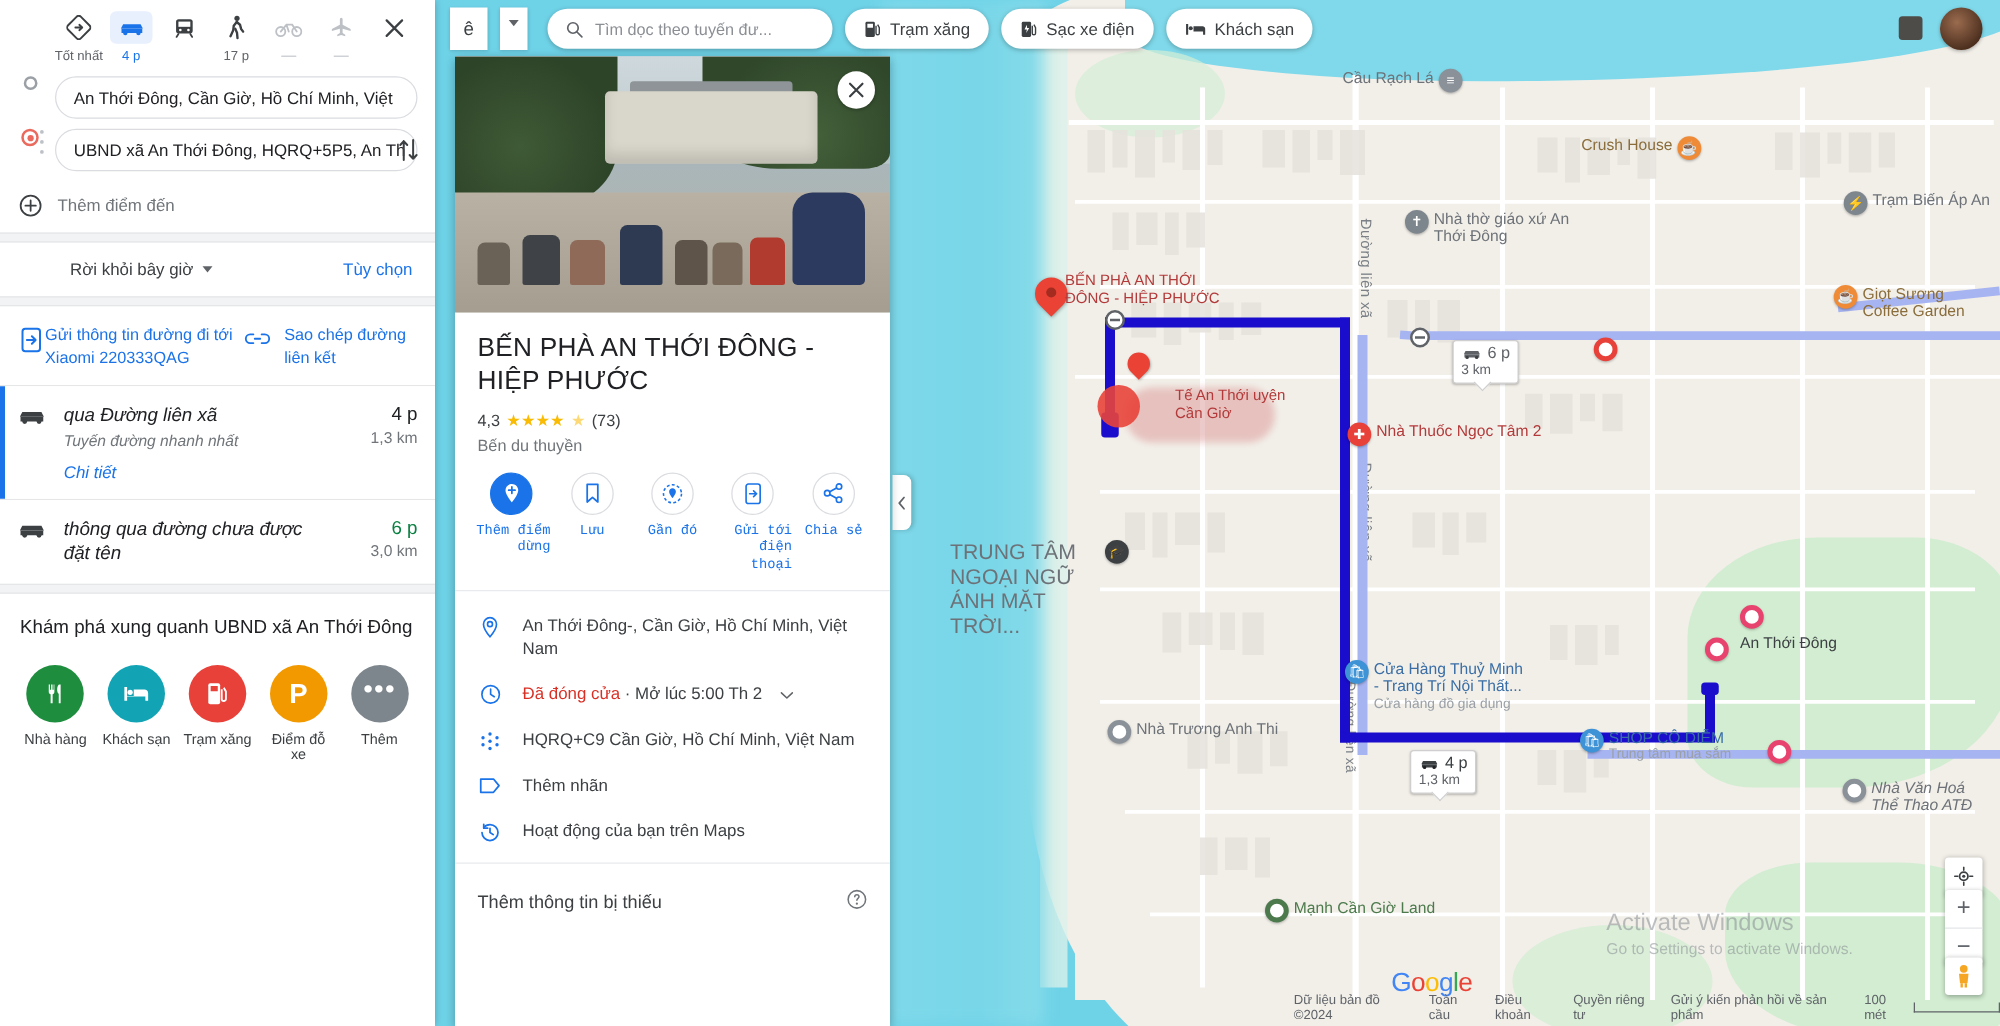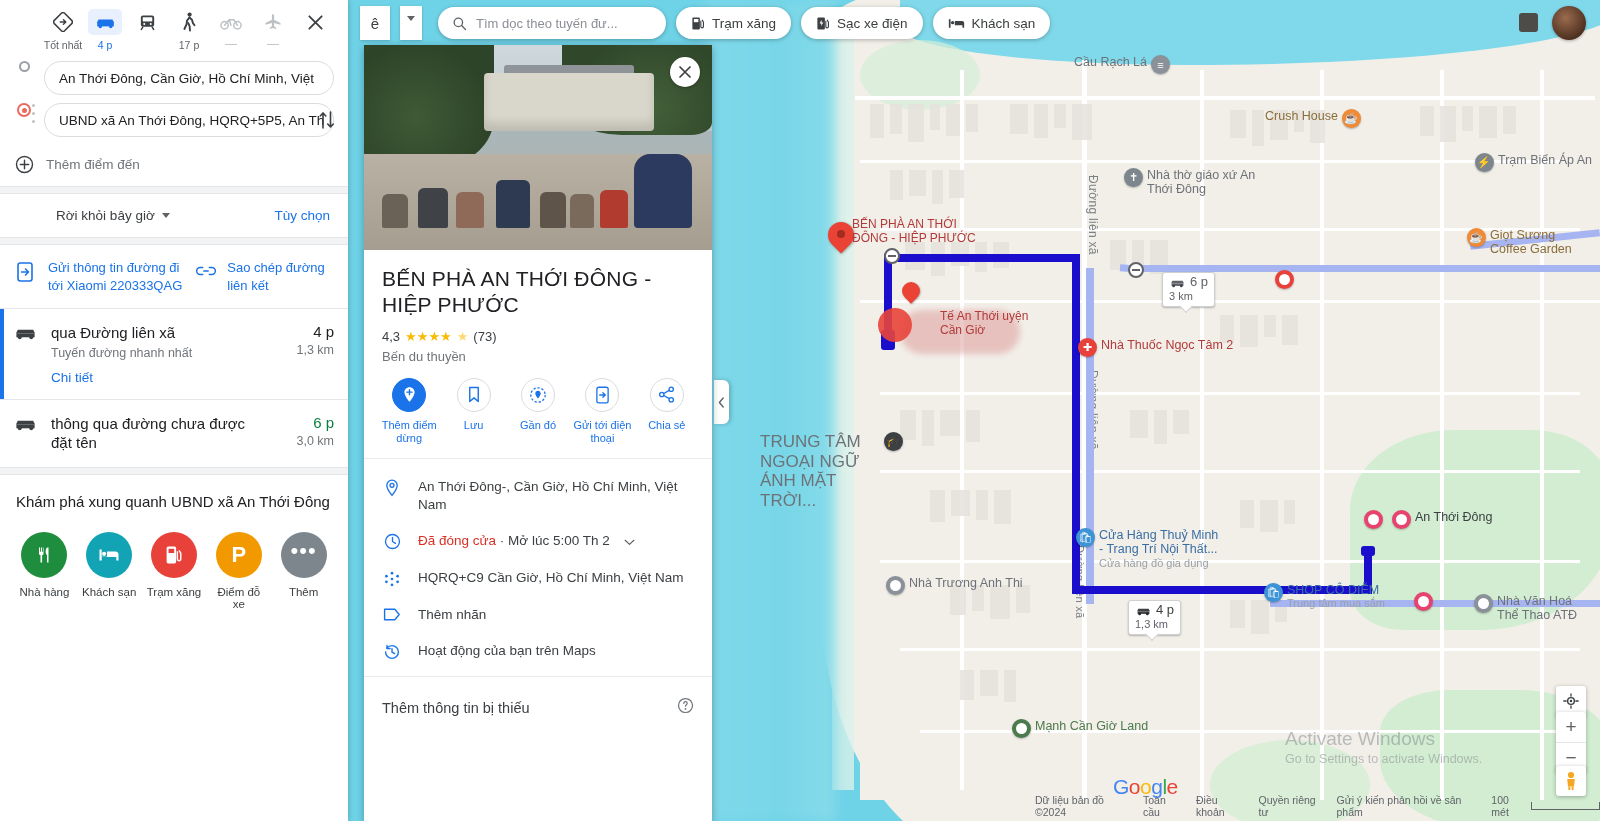--- a/index.html
+++ b/index.html
@@ -143,28 +143,28 @@
   .add-dest .t { font-size: 13.5px; color: #70757a; }
 
   .sep { height: 8px; background: #f1f3f4; border-top:1px solid #e4e6e8; border-bottom:1px solid #e4e6e8;}
   .hairline { height:1px; background:#e4e6e8;}
 
   .leave-row { display:flex; align-items:center; justify-content:space-between; padding: 14px 18px 14px 56px; }
   .leave-left { display:flex; align-items:center; gap:7px; font-size: 13.5px; color:#3c4043; }
   .options-link { font-size: 13.5px; color:#1a73e8; cursor:pointer;}
 
   .send-row { display:flex; padding: 14px 14px 14px 14px; gap: 8px; align-items: flex-start;}
-  .send-left { display:flex; gap: 12px; flex: 1.25; }
+  .send-left { display:flex; gap: 0; flex: 1.25; }
   .send-right { display:flex; gap: 10px; flex: 1; }
   .send-text { font-size: 13px; color:#1a73e8; line-height: 1.35; cursor:pointer;}
 
   .route-opt { display:flex; gap: 14px; padding: 14px 14px 14px 14px; position:relative; cursor:pointer;}
   .route-opt.selected { background:#fff; }
   .route-opt.selected::before { content:""; position:absolute; left:0; top:0; bottom:0; width:4px; background:#1a73e8;}
-  .ro-body { flex: 1; }
+  .ro-body { flex: 1; font-style: italic; }
   .ro-title { font-size: 15px; color:#202124; line-height:1.3;}
   .ro-sub { font-size: 12.5px; color:#70757a; margin-top: 3px;}
   .ro-details { font-size: 13.5px; color:#1a73e8; margin-top: 10px; cursor:pointer;}
   .ro-right { text-align: right; min-width: 54px;}
   .ro-time { font-size: 15px; color:#202124;}
   .ro-time.green { color:#0b8043;}
   .ro-dist { font-size: 12.5px; color:#70757a; margin-top:3px;}
 
   .explore { padding: 18px 16px 10px 16px;}
   .explore-title { font-size: 15px; color:#202124; margin-bottom: 22px;}
@@ -198,21 +198,21 @@
   .pc-tabs { display:flex; margin-top: 14px; border-bottom: 1px solid #e4e6e8; }
   .pc-tab { flex:1; text-align:center; padding: 10px 0 11px; font-size: 13.5px; color:#70757a; cursor:pointer; position:relative;}
   .pc-tab.active { color:#1a73e8;}
   .pc-tab.active::after { content:""; position:absolute; left:18%; right:18%; bottom:-1px; height:3px; background:#1a73e8; border-radius:2px 2px 0 0;}
   .blurred { filter: blur(4px); }
 
   .pc-actions { display:flex; padding: 14px 14px 12px; gap: 2px; border-bottom:1px solid #e8eaed;}
   .pa { flex:1; display:flex; flex-direction:column; align-items:center; gap:7px; cursor:pointer;}
   .pa .bub { width:34px;height:34px;border-radius:50%;border:1px solid #dadce0; display:flex;align-items:center;justify-content:center;}
   .pa.primary .bub { background:#1a73e8; border-color:#1a73e8;}
-  .pa .t { font-size: 11px; color:#1a73e8; text-align:center; line-height:1.25;}
+  .pa .t { font-size: 11px; color:#1a73e8; text-align:right; line-height:1.25;font-family:Liberation Mono, monospace;}
 
   .info-list { padding: 10px 0 6px;}
   .info-row { display:flex; gap:16px; align-items:flex-start; padding: 9px 18px; cursor:pointer;}
   .info-row .ic { width: 20px; flex:none; display:flex; justify-content:center; padding-top:1px;}
   .info-row .t { font-size: 13.5px; color:#3c4043; line-height:1.35;}
   .closed { color:#d93025; }
   .suggest-wrap { display:flex; justify-content:center; padding: 10px 0 18px;}
   .suggest-btn {
     display:flex; align-items:center; gap:9px; border:1px solid #dadce0; border-radius: 18px;
     padding: 9px 18px; font-size: 13.5px; color:#3c4043; background:#fff; cursor:pointer;
@@ -477,25 +477,25 @@
         <span class="sub">Cửa hàng đồ gia dụng</span>
       </span>
     </div>
     <div class="poi blue" style="left:1264px;top:583px;">
       <span class="pin-circle" style="background:#3d93d6">🛍</span>
       <span>
         <span class="lbl" style="display:block;">SHOP CÔ DIỄM</span>
         <span class="sub">Trung tâm mua sắm</span>
       </span>
     </div>
-    <div class="poi gray" style="left:1392px;top:510px;">
+    <div class="poi gray" style="left:1392px;top:484px;flex-direction:column;">
       <span class="pin-ring" style="border-color:#e8426f"></span>
       <span class="lbl" style="color:#3c4043;font-weight:400;">An Thới Đông</span>
     </div>
-    <div class="poi gray" style="left:1474px;top:594px;">
+    <div class="poi gray" style="left:1474px;top:623px;font-style:italic;">
       <span class="pin-ring gray"></span>
       <span class="lbl" style="white-space:normal;max-width:90px;">Nhà Văn Hoá Thể Thao ATĐ</span>
     </div>
     <div class="poi green" style="left:1012px;top:719px;">
       <span class="pin-ring green"></span>
       <span class="lbl">Mạnh Cần Giờ Land</span>
     </div>
     <div class="pin-ring" style="position:absolute;left:1364px;top:510px;"></div>
     <div class="pin-ring" style="position:absolute;left:1414px;top:592px;"></div>
     <div class="pin-ring" style="position:absolute;left:1275px;top:270px;border-color:#e8413a;"></div>

